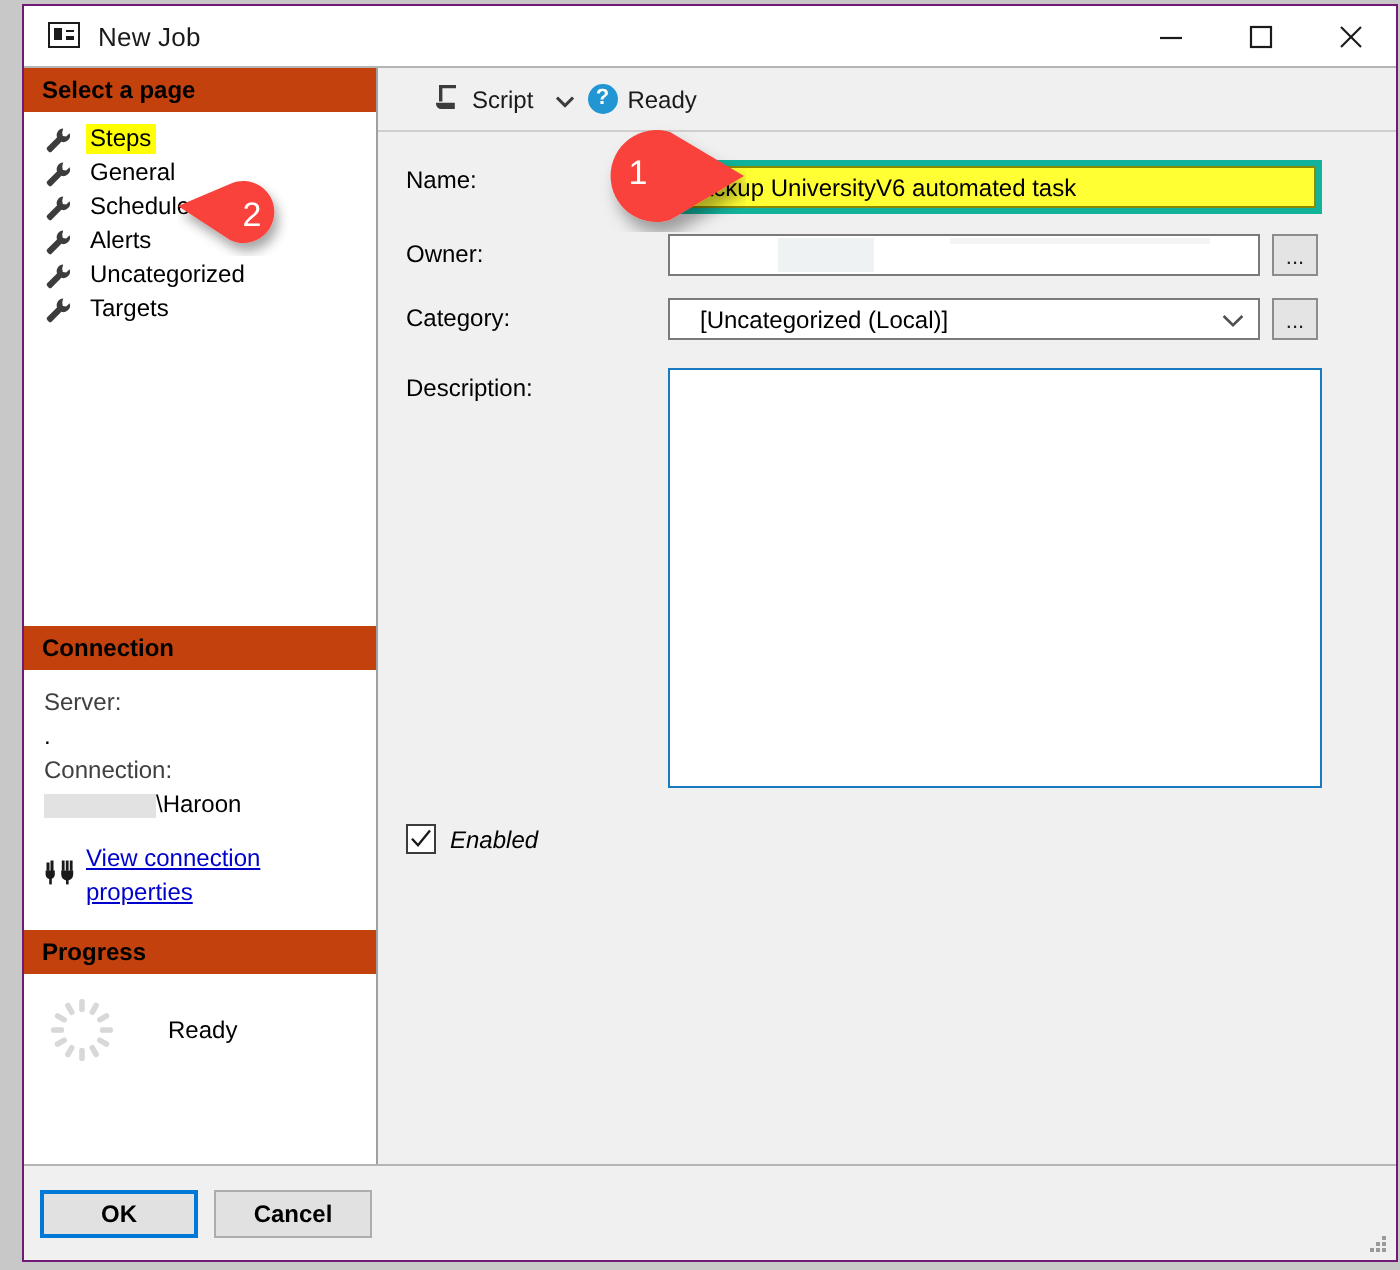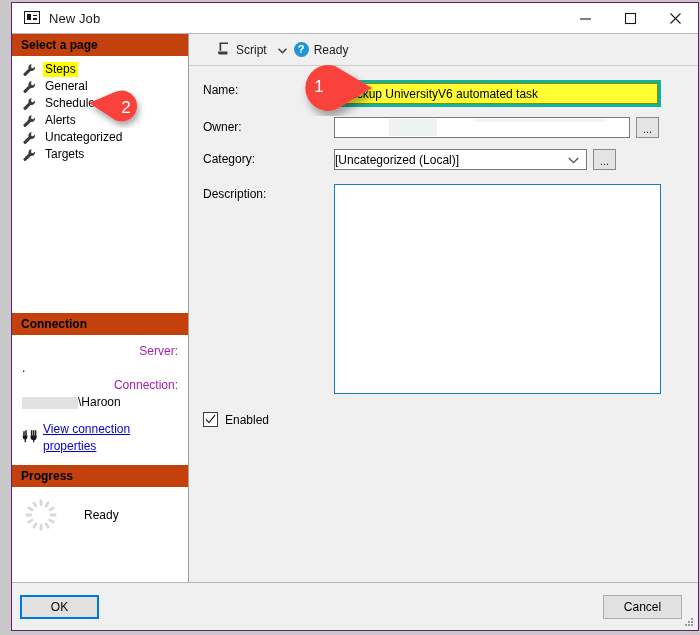--- a/index.html
+++ b/index.html
@@ -144,21 +144,21 @@
   #left-spacer { flex: 1 1 auto; }
 
   #connection-block {
     flex: 0 0 auto;
   }
   .conn-body {
     padding: 7px 10px 10px 10px;
     font-size: 12px;
     line-height: 17px;
   }
-  .conn-label { color: #a21caf; text-align: right; }
+  .conn-label { color: #404040; }
   .conn-value { color: #000; display: flex; align-items: center; }
   .redact {
     display: inline-block;
     width: 56px;
     height: 12px;
     background: #e2e2e2;
     vertical-align: middle;
   }
   #view-conn-row {
     display: flex;
@@ -311,28 +311,28 @@
     align-items: flex-end;
     justify-content: center;
     padding-bottom: 2px;
     box-sizing: border-box;
     color: #202020;
     font-family: "Liberation Sans", sans-serif;
   }
 
   
   #category-select {
-    width: 253px;
+    width: 296px;
     height: 21px;
     box-sizing: border-box;
     border: 1px solid #7a7a7a;
     background: #ffffff;
     display: flex;
     align-items: center;
-    padding-left: 0;
+    padding-left: 15px;
     font-size: 12px;
     position: relative;
   }
   #category-caret {
     position: absolute;
     right: 7px;
     top: 50%;
     transform: translateY(-50%);
   }
 
@@ -344,20 +344,21 @@
     border: 1px solid #1a7ac0;
     background: #ffffff;
   }
 
   
   #enabled-row {
     display: flex;
     align-items: center;
     padding-left: 14px;
     margin-top: 18px;
+    font-style: italic;
   }
   .checkbox {
     width: 13px;
     height: 13px;
     border: 1px solid #3c3c3c;
     background: #fff;
     position: relative;
     flex: 0 0 auto;
   }
   .checkbox svg { position: absolute; left: 1px; top: 1px; }
@@ -367,23 +368,24 @@
   }
 
   
   #footer {
     height: 47px;
     flex: 0 0 auto;
     background: #f0f0f0;
     border-top: 1px solid #b5b5b5;
     display: flex;
     align-items: center;
-    justify-content: space-between;
+    justify-content: flex-start;
     padding-right: 16px;
     position: relative;
+    font-weight: bold;
   }
   .dlg-btn {
     width: 79px;
     height: 24px;
     font-size: 12px;
     font-family: "Liberation Sans", sans-serif;
     background: #e1e1e1;
     border: 1px solid #adadad;
     color: #000;
     display: flex;

